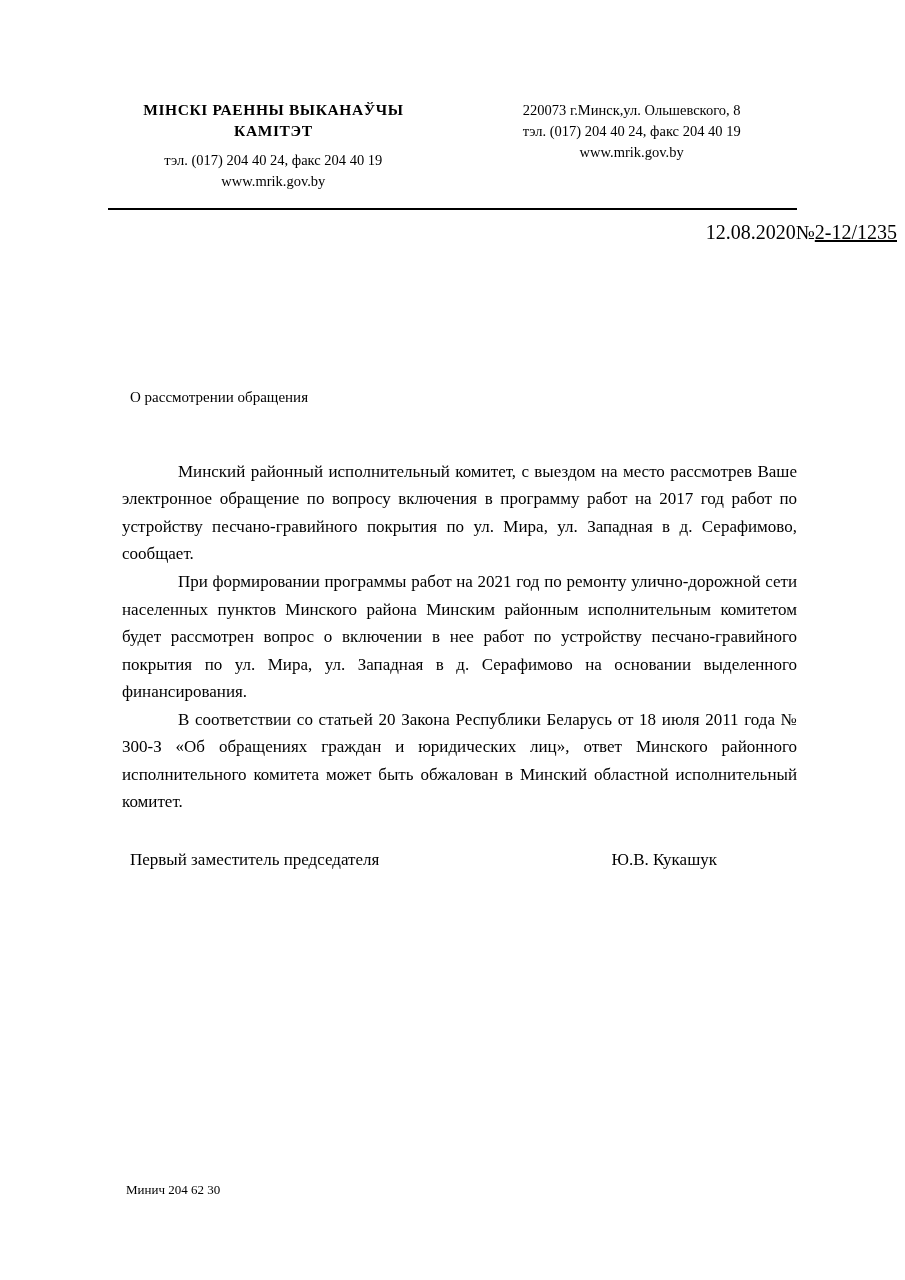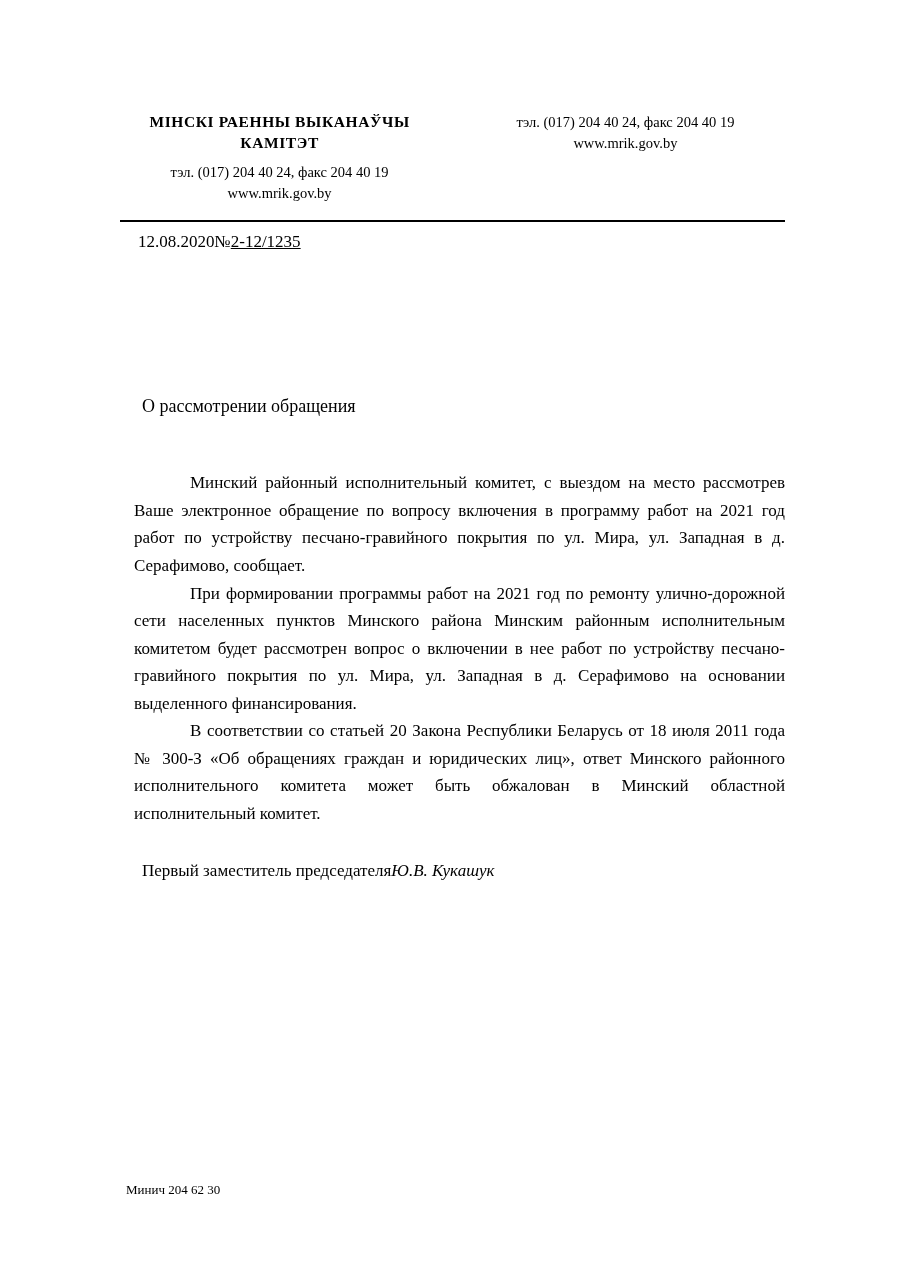--- a/index.html
+++ b/index.html
@@ -13,21 +13,21 @@
     font-family: "Liberation Serif", "DejaVu Serif", serif;
     color: #000000;
     position: relative;
     overflow: hidden;
   }
   .page {
     position: relative;
     width: 905px;
     height: 1280px;
     box-sizing: border-box;
-    padding: 12px;
+    padding: 0;
   }
 
   
   .letterhead {
     display: flex;
     flex-direction: row;
     justify-content: space-between;
     padding: 100px 108px 0 108px;
     box-sizing: border-box;
   }
@@ -52,65 +52,66 @@
   }
 
   .rule {
     margin: 16px 108px 0 108px;
     border-bottom: 2.5px solid #000;
   }
 
   
   .refblock {
     margin: 7px 8px 0 126px;
-    font-size: 17px;
+    font-size: 20px;
     line-height: 1.5;
+    text-align: right;
   }
   .ref-num {
     text-decoration: underline;
   }
   .ref-line2 {
     margin-top: 1px;
   }
   .blank-underline {
     display: inline-block;
     width: 118px;
     border-bottom: 1px solid #000;
     height: 13px;
     vertical-align: bottom;
     margin-left: 4px;
   }
 
   
   .subject {
     margin: 142px 16px 0 130px;
-    font-size: 18px;
+    font-size: 15px;
   }
 
   
   .body-text {
     margin: 52px 108px 0 122px;
     font-size: 17px;
     line-height: 1.62;
     text-align: justify;
   }
   .body-text p {
     margin: 0;
     text-indent: 56px;
   }
 
   
   .signature {
     margin: 34px 108px 0 130px;
     font-size: 17px;
     display: flex;
+    justify-content: space-between;
   }
   .sig-name {
     margin-right: 80px;
-    font-style: italic;
   }
 
   
   .footer {
     position: absolute;
     left: 126px;
     bottom: 82px;
     font-size: 13px;
     text-align: right;
   }
@@ -120,37 +121,38 @@
 
 <div class="page">
 
   <div class="letterhead">
     <div class="lh-col">
       <div class="lh-title">МІНСКІ РАЕННЫ ВЫКАНАЎЧЫ КАМІТЭТ</div>
       <div class="lh-line">тэл. (017) 204 40 24, факс 204 40 19</div>
       <div class="lh-line www">www.mrik.gov.by</div>
     </div>
     <div class="lh-col">
+      <div class="lh-line">220073 г.Минск,ул. Ольшевского, 8</div>
       <div class="lh-line">тэл. (017) 204 40 24, факс 204 40 19</div>
       <div class="lh-line www">www.mrik.gov.by</div>
     </div>
   </div>
 
   <div class="rule"></div>
 
   <div class="refblock">
     <div class="ref-line1">
       <span>12.08.2020</span><span>№</span><span class="ref-num">2-12/1235</span>
     </div>
   </div>
 
   <div class="subject">О рассмотрении обращения</div>
 
   <div class="body-text">
-    <p>Минский районный исполнительный комитет, с выездом на место рассмотрев Ваше электронное обращение по вопросу включения в программу работ на 2021 год работ по устройству песчано-гравийного покрытия по ул. Мира, ул. Западная в д. Серафимово, сообщает.</p>
+    <p>Минский районный исполнительный комитет, с выездом на место рассмотрев Ваше электронное обращение по вопросу включения в программу работ на 2017 год работ по устройству песчано-гравийного покрытия по ул. Мира, ул. Западная в д. Серафимово, сообщает.</p>
     <p>При формировании программы работ на 2021 год по ремонту улично-дорожной сети населенных пунктов Минского района Минским районным исполнительным комитетом будет рассмотрен вопрос о включении в нее работ по устройству песчано-гравийного покрытия по ул. Мира, ул. Западная в д. Серафимово на основании выделенного финансирования.</p>
     <p>В соответствии со статьей 20 Закона Республики Беларусь от 18 июля 2011 года № 300-З «Об обращениях граждан и юридических лиц», ответ Минского районного исполнительного комитета может быть обжалован в Минский областной исполнительный комитет.</p>
   </div>
 
   <div class="signature">
     <div>Первый заместитель председателя</div>
     <div class="sig-name">Ю.В. Кукашук</div>
   </div>
 
   <div class="footer">Минич 204 62 30</div>

